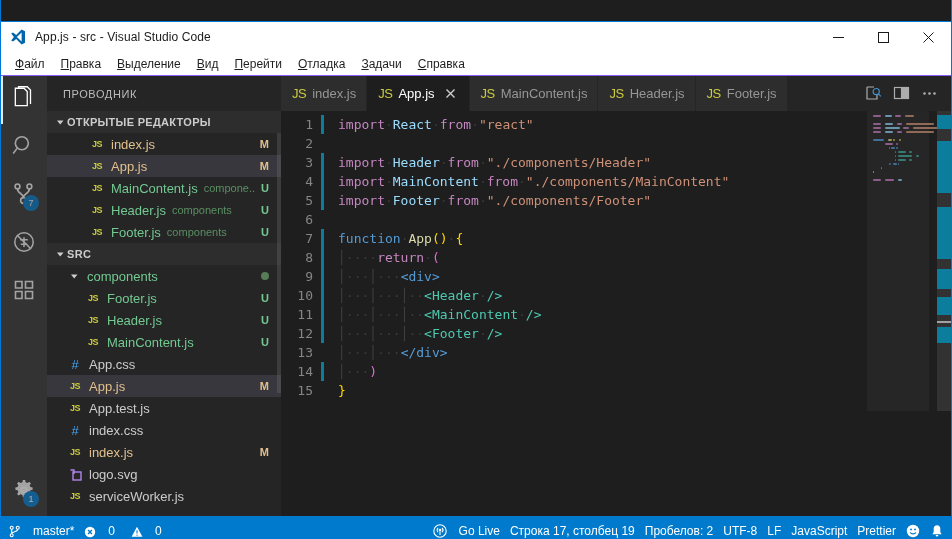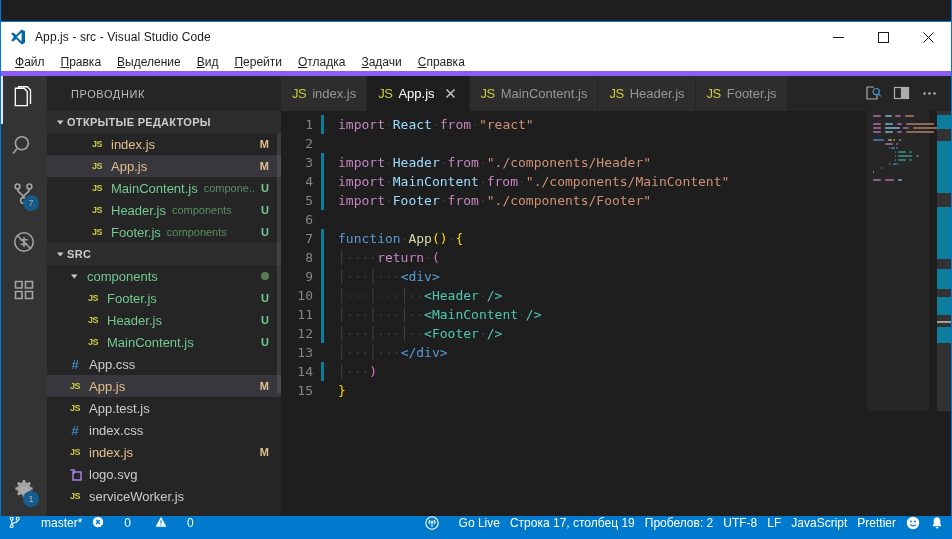--- a/index.html
+++ b/index.html
@@ -41,21 +41,21 @@
     display: flex; align-items: center; justify-content: center;
   }
   .win-btn svg { display: block; }
 
   
   .menubar {
     height: 24px; min-height: 24px;
     background: #ffffff;
     display: flex; align-items: center;
     padding-left: 6px;
-    border-bottom: 5px solid #8b5cf6;
+    border-bottom: 1px solid #8b5cf6;
   }
   .menu-item {
     font-size: 12px; color: #1f1f1f;
     padding: 3px 8px 3px 8px;
     white-space: nowrap;
     line-height: 14px;
   }
   .menu-item .acc { text-decoration: underline; }
 
   
@@ -96,21 +96,21 @@
   
   .sidebar {
     width: 234px; min-width: 234px;
     background: #252526;
     display: flex; flex-direction: column;
     position: relative;
   }
   .sb-title {
     height: 35px; min-height: 35px;
     display: flex; align-items: center;
-    padding-left: 24px;
+    padding-left: 16px;
     font-size: 11px; letter-spacing: .6px;
     color: #bbbbbb;
     text-transform: uppercase;
   }
   .section-header {
     height: 22px; min-height: 22px;
     display: flex; align-items: center;
     background: #2d2d2e;
     padding-left: 6px;
     font-size: 11px; font-weight: bold;
@@ -288,24 +288,24 @@
   
   .statusbar {
     height: 22px; min-height: 22px;
     background: #007acc;
     display: flex; align-items: center;
     color: #ffffff;
     font-size: 12px;
     padding: 0 2px;
   }
   .st-item {
-    display: flex; align-items: flex-start;
+    display: flex; align-items: flex-end;
     height: 22px; padding: 0 5px;
     white-space: nowrap;
-    gap: 20px;
+    gap: 12px;
   }
   .st-spacer { flex: 1; }
   .st-item svg { display: block; }
 </style>
 </head>
 <body>
 
 <div id="app">
 
   <div class="titlebar">

